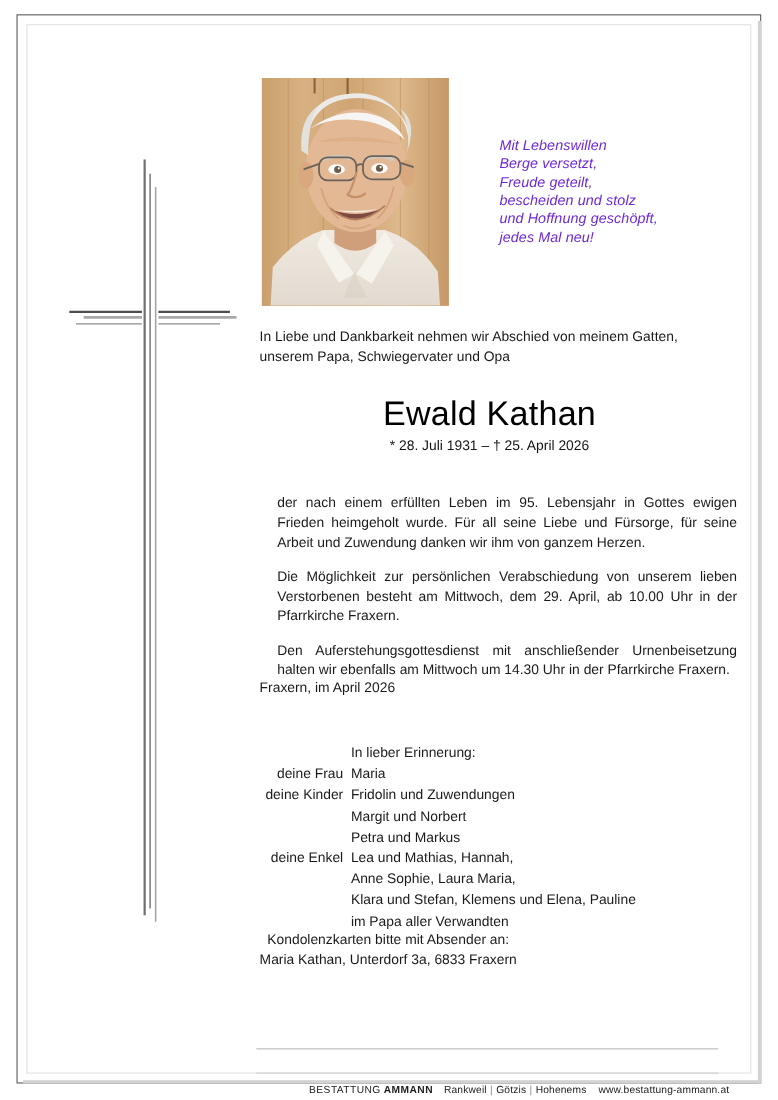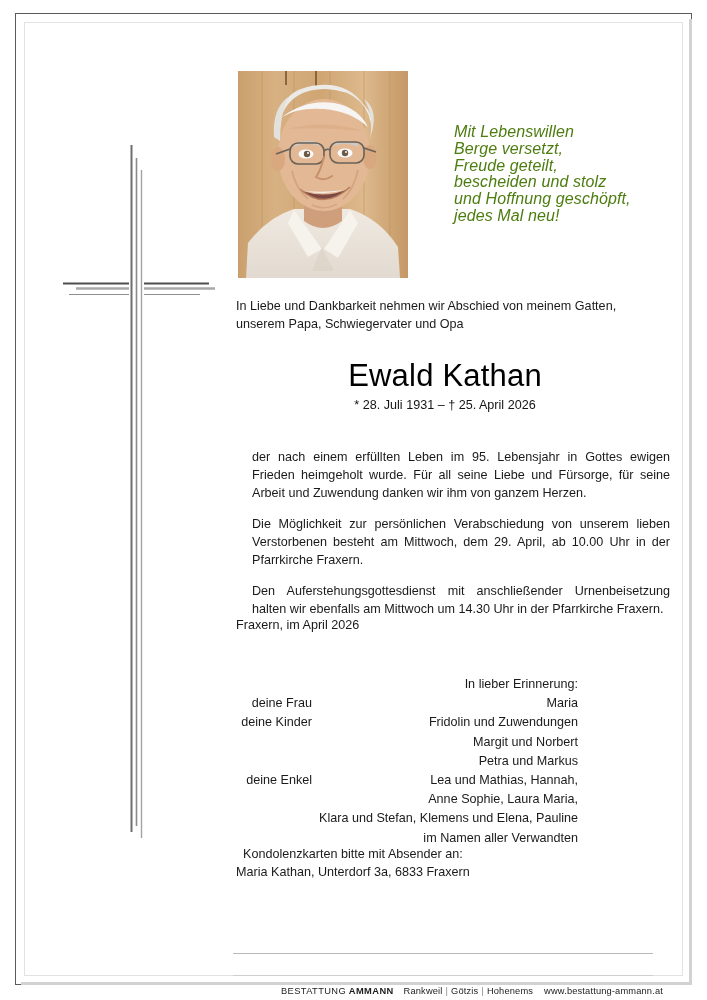--- a/index.html
+++ b/index.html
@@ -71,23 +71,23 @@
   }
   .photo svg { display: block; }
 
   
   .poem {
     position: absolute;
     left: 454px;
     top: 124px;
     width: 200px;
     font-style: italic;
-    font-size: 16px;
+    font-size: 13px;
     line-height: 16.8px;
-    color: #4d7c0f;
+    color: #6d28d9;
     letter-spacing: .1px;
   }
   .poem div { white-space: nowrap; }
 
   
   .col {
     position: absolute;
     left: 236px;
     width: 418px;
   }
@@ -144,21 +144,21 @@
   .family {
     position: absolute;
     left: 236px;
     top: 675px;
     font-size: 12.6px;
     line-height: 19.2px;
     border-collapse: collapse;
   }
   .family td { padding: 0; vertical-align: top; white-space: nowrap; }
   .family td.lbl { text-align: right; width: 76px; padding-right: 7px; }
-  .family td.val { text-align: right; margin-left: 38px; }
+  .family td.val { text-align: left; margin-left: 38px; }
 
   
   .closing1 {
     position: absolute;
     left: 236px;
     top: 845px;
     font-size: 12.6px;
     line-height: 18px;
     text-align: center;
   }
@@ -367,21 +367,21 @@
     <tr>
       <td class="lbl"></td>
       <td class="val">Anne Sophie, Laura Maria,</td>
     </tr>
     <tr>
       <td class="lbl"></td>
       <td class="val">Klara und Stefan, Klemens und Elena, Pauline</td>
     </tr>
     <tr>
       <td class="lbl"></td>
-      <td class="val">im Namen aller Verwandten</td>
+      <td class="val">im Papa aller Verwandten</td>
     </tr>
   </tbody>
     </table>
 
   <div class="closing1">
     <div>Kondolenzkarten bitte mit Absender an:</div>
     <div>Maria Kathan, Unterdorf 3a, 6833 Fraxern</div>
   </div>
 
 

